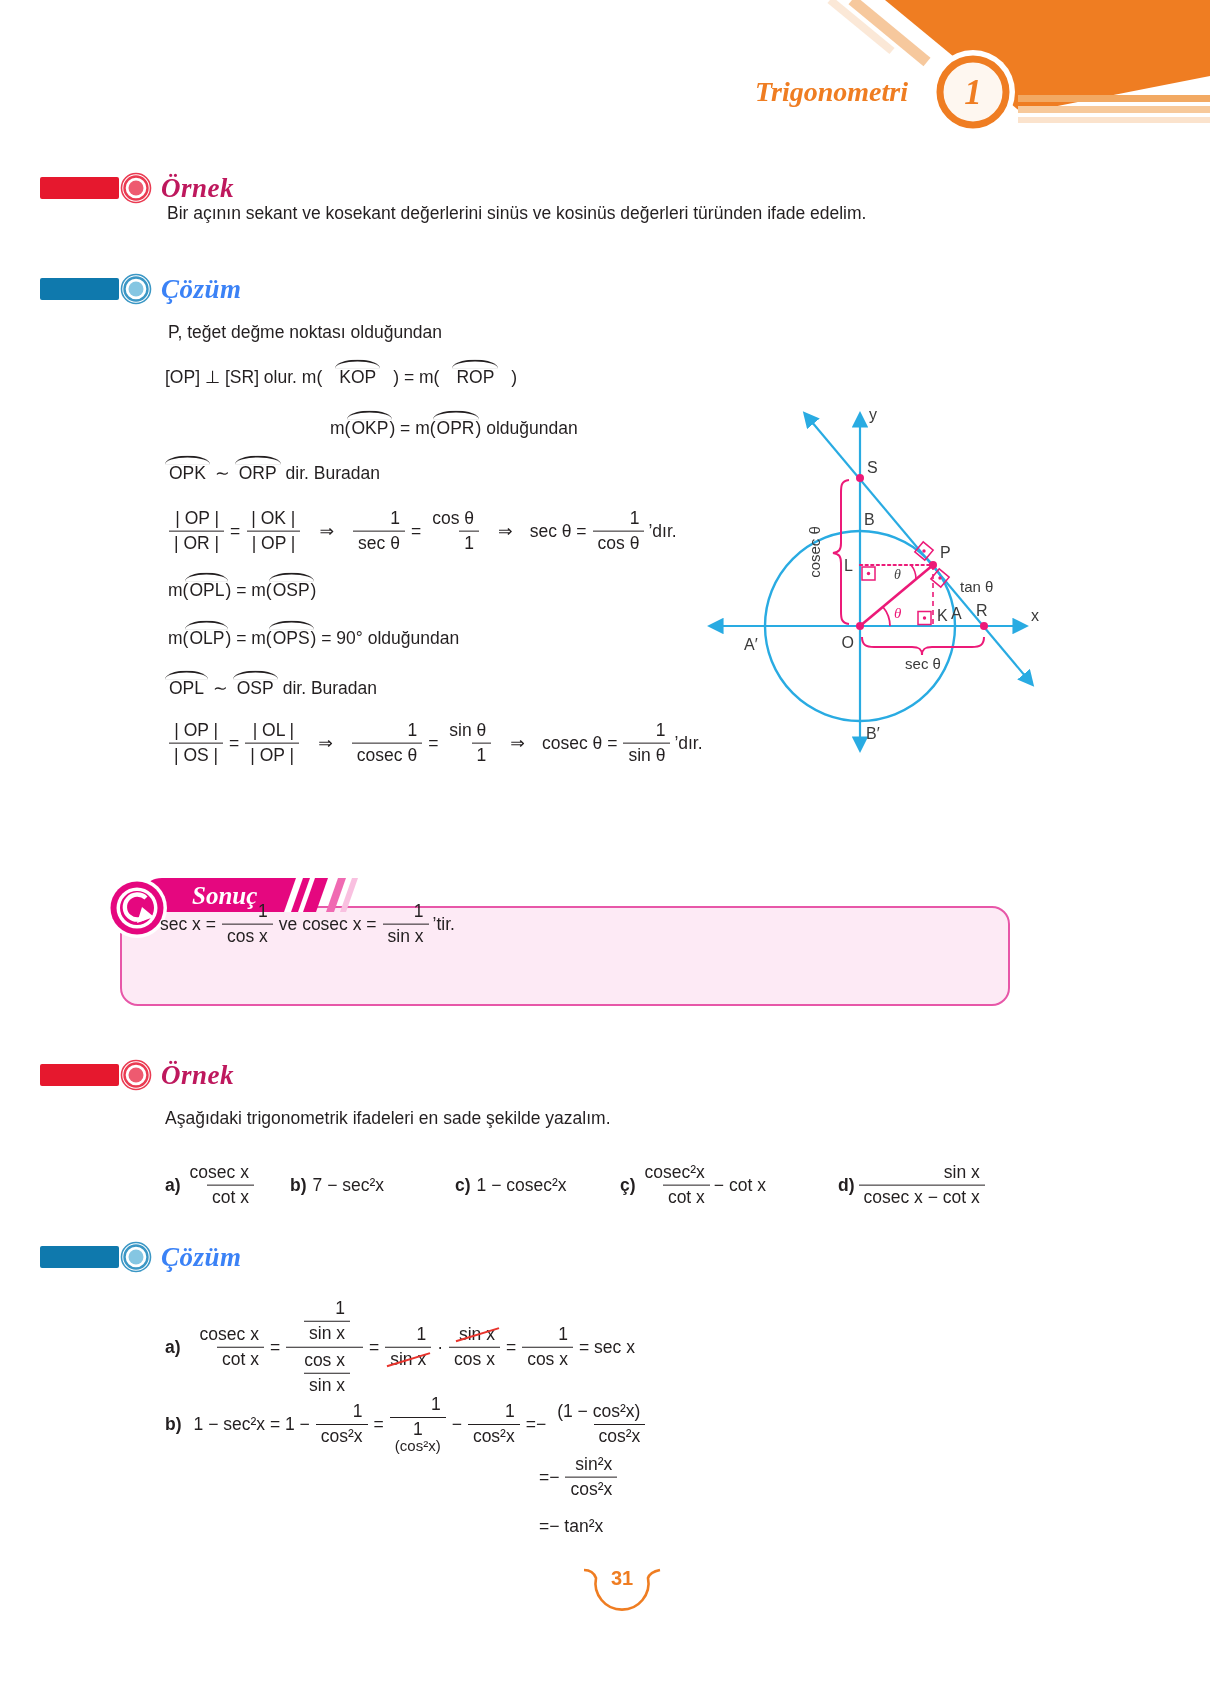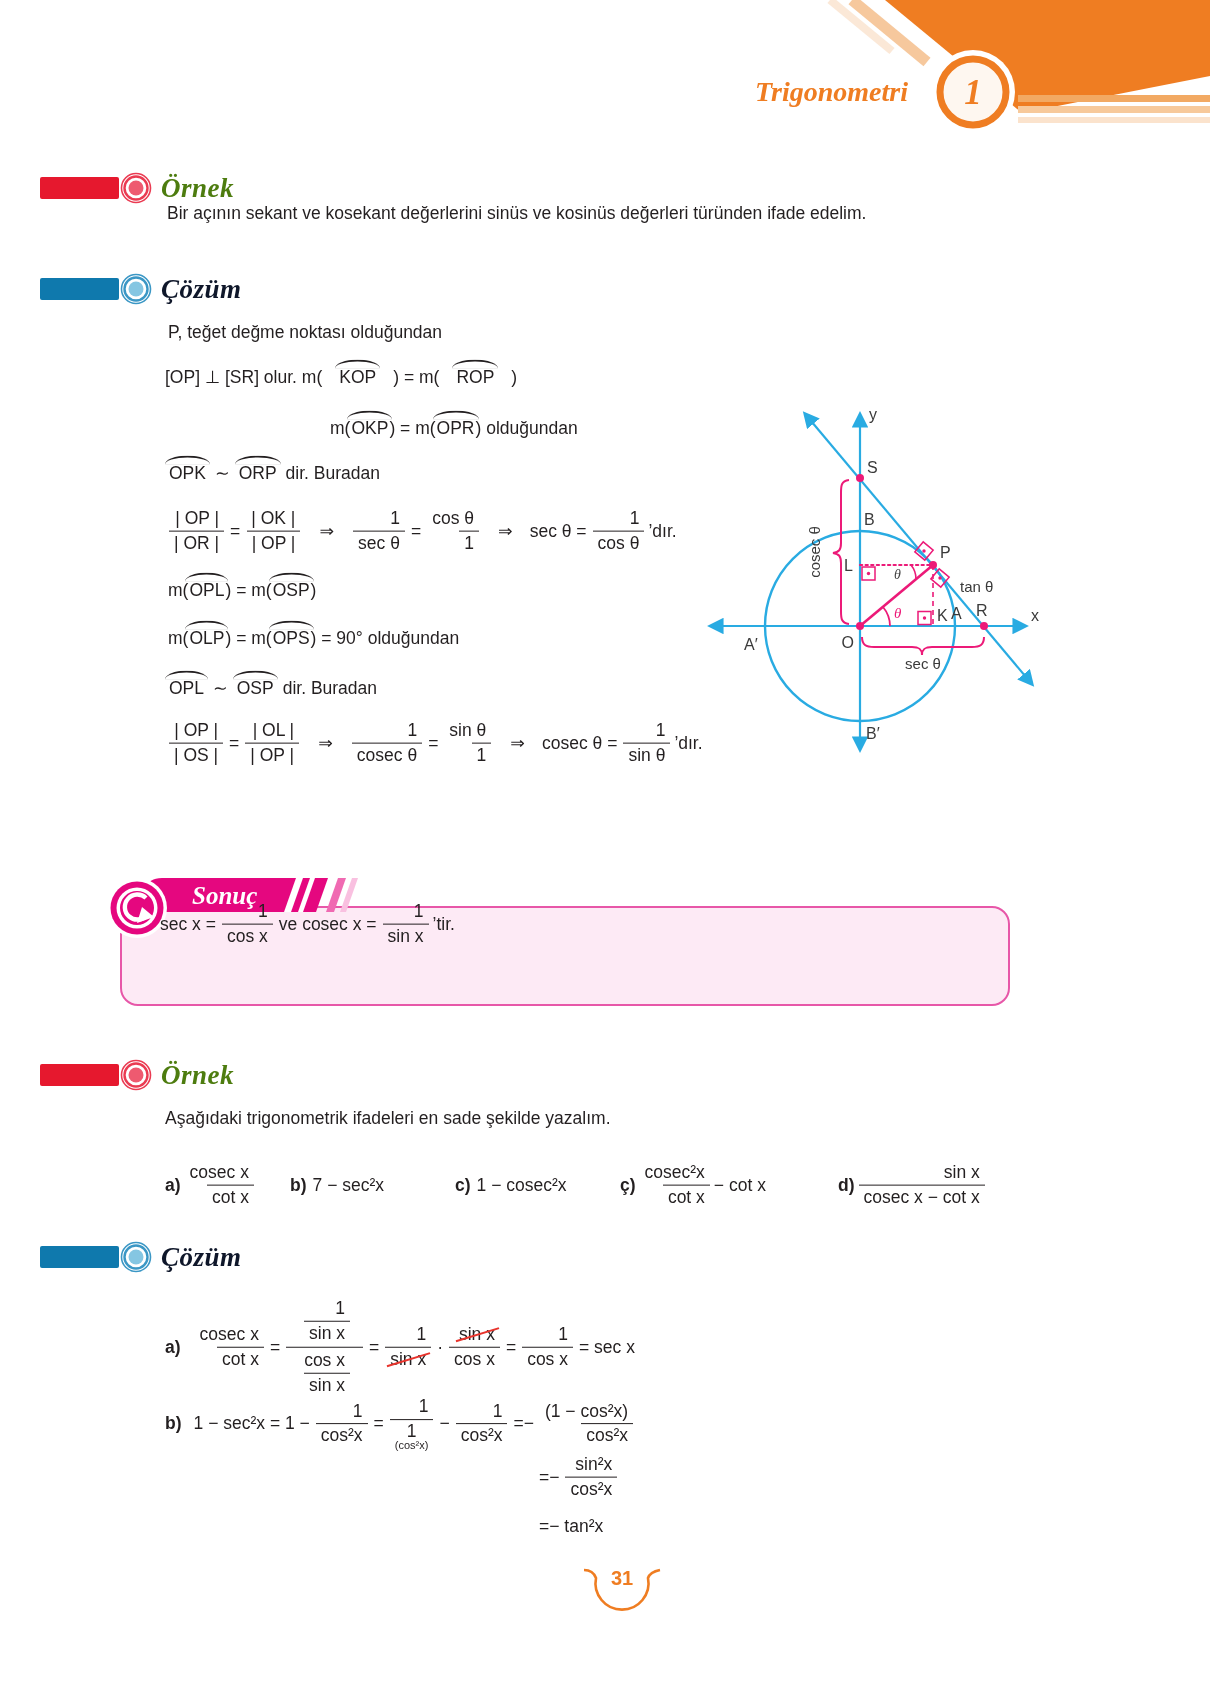--- a/index.html
+++ b/index.html
@@ -11,22 +11,22 @@
   
   .banner{position:absolute;left:40px;display:flex;align-items:center;height:36px;}
   .bar{width:79px;height:22px;border-radius:2px;flex:0 0 auto;}
   .bar.red{background:#e6182e;}
   .bar.blue{background:#0f79ad;}
   .bicon{flex:0 0 auto;margin-left:0px;}
   .blabel{
     font-family:"Liberation Serif","DejaVu Serif",serif;
     font-style:italic;font-weight:bold;font-size:27px;margin-left:8px;letter-spacing:0.5px;
   }
-  .blabel.red-t{color:#4d7c0f;}
-  .blabel.blue-t{color:#0f172a;}
+  .blabel.red-t{color:#be185d;}
+  .blabel.blue-t{color:#3b82f6;}
   
   .row{
     position:absolute;display:flex;align-items:center;white-space:nowrap;
     font-size:17.5px;transform:translateY(-50%);
   }
   .row .tok{margin:0 2px;}
   .bold{font-weight:bold;}
   .imp{margin:0 15px;}
   .gapl{margin-left:14px;}
   .frac{
@@ -40,21 +40,21 @@
   .hat::before{
     content:"";position:absolute;left:-3px;right:-3px;top:-7px;height:7px;
     border-top:2px solid #231f20;border-radius:50% 50% 0 0 / 100% 100% 0 0;
   }
   .strike{position:relative;display:inline-block;}
   .strike::after{
     content:"";position:absolute;left:-12%;right:-12%;top:46%;
     border-top:2.2px solid #e8332c;transform:rotate(-17deg);
   }
   .stack{display:inline-flex;flex-direction:column;align-items:center;line-height:1.05;}
-  .tiny{font-size:11px;}
+  .tiny{font-size:15px;}
   
   .sonuc-box{
     position:absolute;left:120px;top:906px;width:890px;height:100px;
     background:#fdeaf5;border:2.5px solid #e757a8;border-radius:18px;box-sizing:border-box;
   }
 </style>
 </head>
 <body>
 
 <svg class="abs" style="left:0;top:0;" width="1210" height="155" viewBox="0 0 1210 155">

